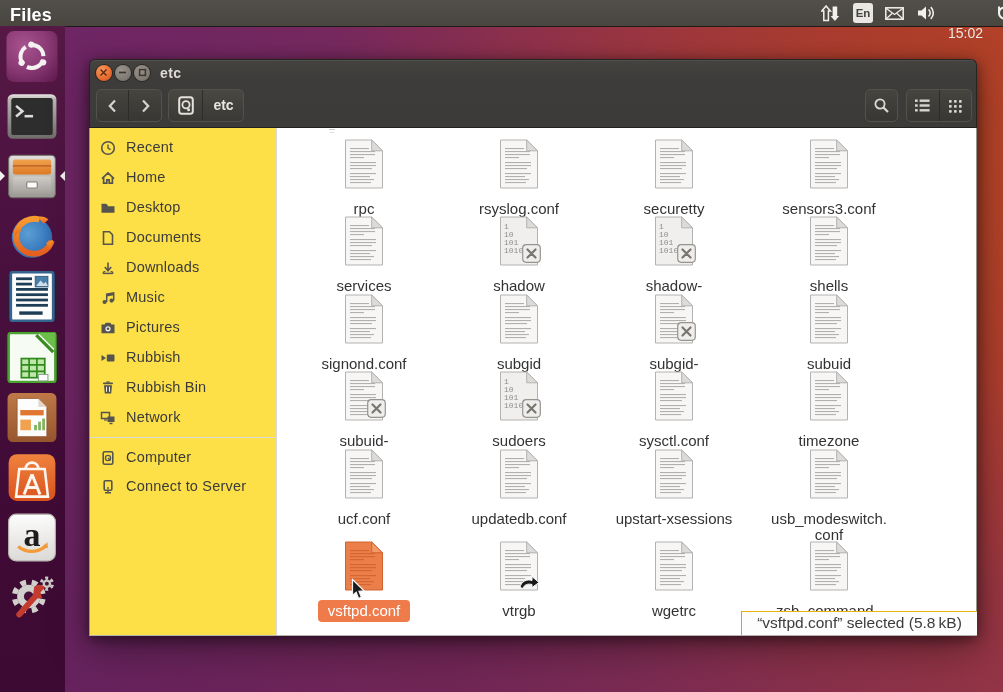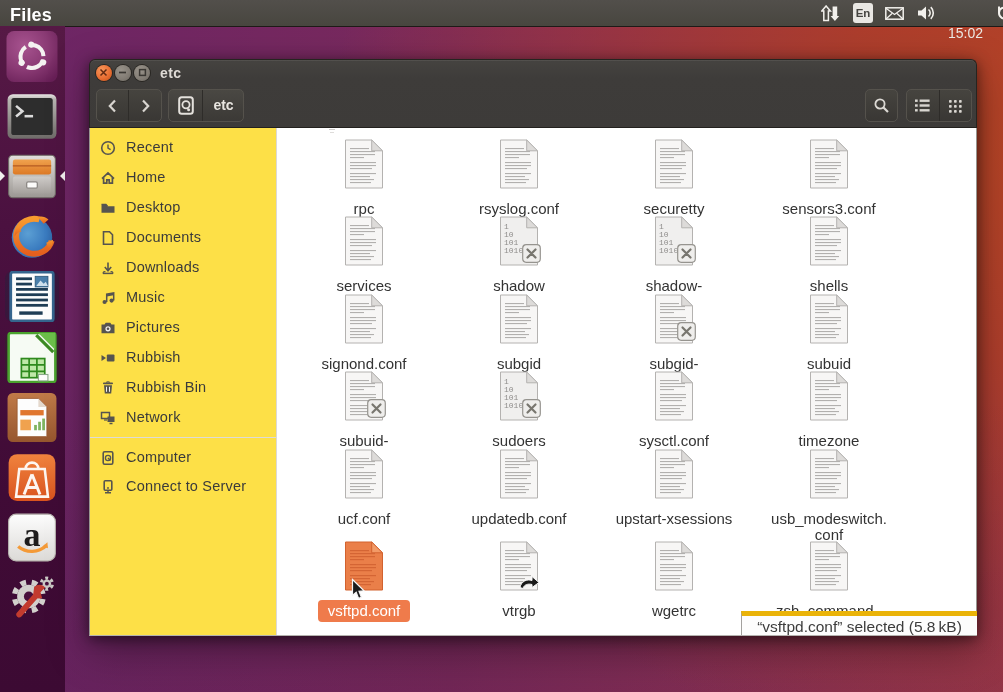--- a/index.html
+++ b/index.html
@@ -39,21 +39,21 @@
   #sidebar{left:1px;top:69px;width:186px;height:507px;background:#fde047;
      border-right:1px solid #dcd9d6;box-sizing:content-box;}
   .srow{position:absolute;left:0;width:187px;height:30px;}
   .srow .sic{position:absolute;left:10px;top:7px;width:16px;height:16px;}
   .srow .stx{position:absolute;left:36px;top:6px;font-size:14.5px;letter-spacing:.2px;color:#3b3b3b;}
   
   .cell{position:absolute;width:154px;text-align:center;}
   .cell svg.fic{display:block;margin:0 auto;}
   .lbl{margin-top:12px;font-size:15px;line-height:16.5px;color:#333;}
   #status{right:0px;bottom:1px;width:236px;height:24px;background:#fdfdfd;
-     border-left:1px solid #a3a19e;border-top:5px solid #eab308;box-sizing:border-box;
+     border-left:1px solid #a3a19e;border-top:1px solid #eab308;box-sizing:border-box;
      text-align:center;font-size:15.5px;color:#3c3c3c;line-height:22px;}
 </style>
 </head>
 <body>
 
 <svg width="0" height="0" style="position:absolute">
 <defs>
  <g id="page">
   <path d="M5.5,1 h26.2 l10.8,10.8 V49 H5.5 Z" fill="#f7f6f5" stroke="#b4b2b0" stroke-width="1"></path>
   <path d="M31.7,1 l10.8,10.8 h-10.8 Z" fill="#dddbd9" stroke="#b4b2b0" stroke-width="1"></path>

